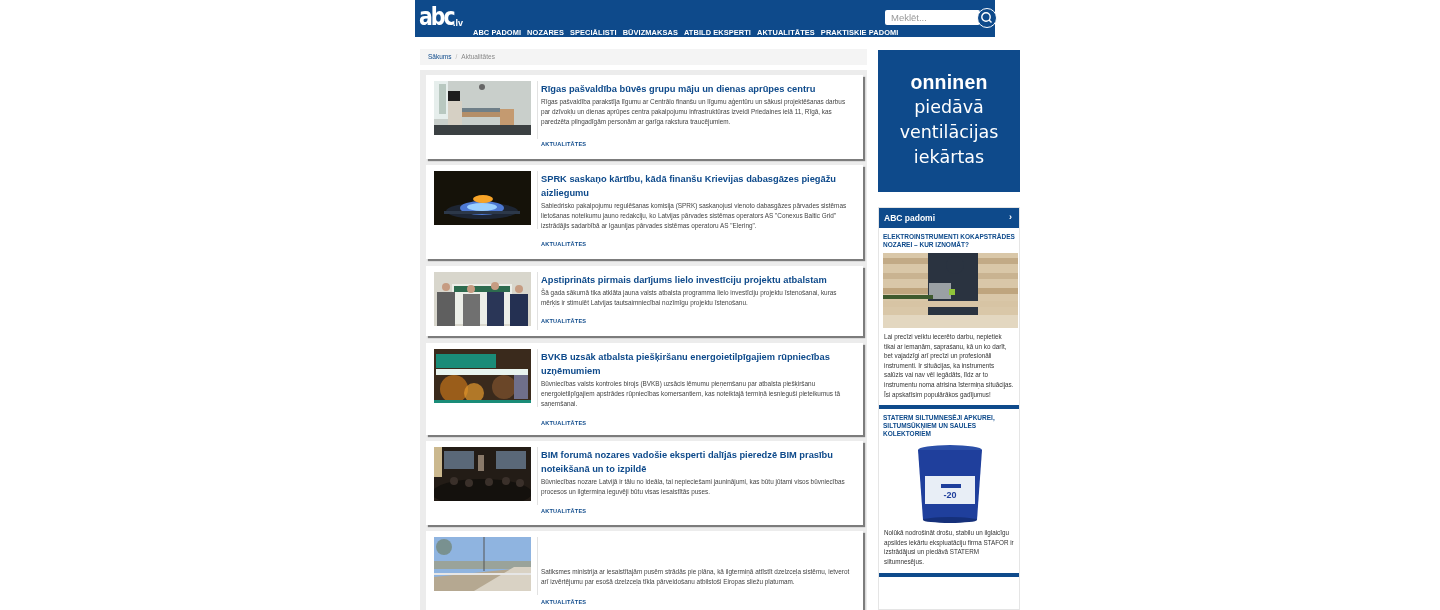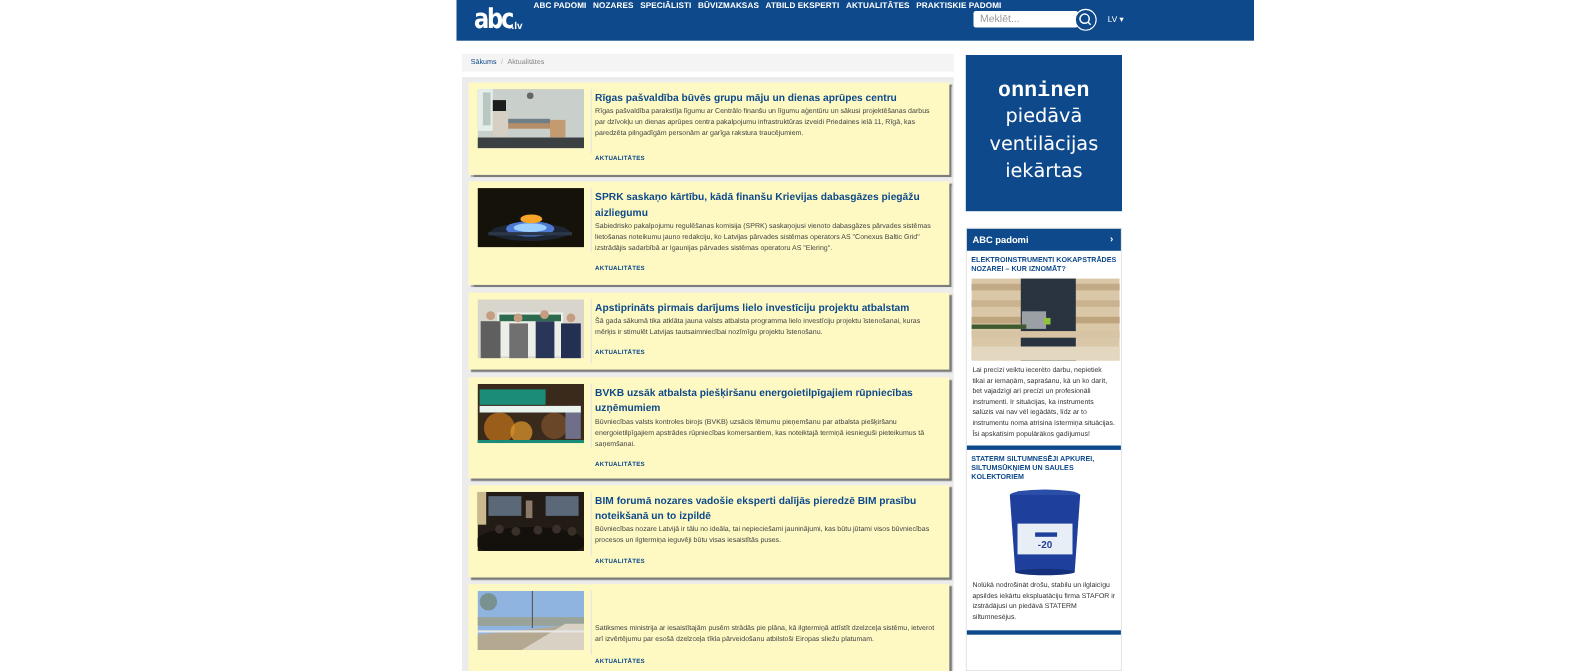--- a/index.html
+++ b/index.html
@@ -1,47 +1,47 @@
 <!DOCTYPE html>
 <html><head>
 <meta charset="utf-8">
 <style>
   * { box-sizing: border-box; margin: 0; padding: 0; }
   html, body { width: 1440px; height: 610px; overflow: hidden; background: #ffffff; font-family: "Liberation Sans", sans-serif; }
   .page { position: relative; width: 1440px; height: 610px; }
 
   
-  .topbar { position: absolute; left: 415px; top: 0; width: 725px; height: 37px; background: #0e4a8b; display: flex; align-items: flex-start; padding-left: 12px; }
+  .topbar { position: absolute; left: 415px; top: 0; width: 580px; height: 37px; background: #0e4a8b; display: flex; align-items: flex-end; }
   .logo { position: relative; width: 50px; height: 37px; margin-left: 4px; color: #fff; }
   .logo .abc { position: absolute; left: 0; top: 2px; font-family: "DejaVu Sans", sans-serif; font-weight: bold; font-size: 25px; letter-spacing: -2.5px; transform: scaleX(0.82); transform-origin: left; line-height: 30px; }
   .logo .lv { position: absolute; left: 34px; top: 18px; font-size: 9px; font-weight: bold; }
   .nav { display: flex; margin-left: 4px; }
   .nav a { color: #fff; font-size: 7.4px; font-weight: bold; text-decoration: none; margin-right: 6px; letter-spacing: 0.1px; white-space: nowrap; }
   .search { position: absolute; left: 470px; top: 10px; width: 95px; height: 15px; background: #fff; border-radius: 2px; display: flex; align-items: center; }
   .search input { border: none; outline: none; width: 80px; font-size: 9.5px; padding-left: 6px; color: #999; background: transparent; font-family: "Liberation Sans", sans-serif; }
   .search input::placeholder { color: #999; }
   .search-btn { position: absolute; left: 562px; top: 8px; width: 20px; height: 20px; border-radius: 50%; background: #0e4a8b; border: 1.5px solid #fff; }
   .search-btn svg { position: absolute; left: 2px; top: 2px; }
   .lang { position: absolute; left: 592px; top: 13px; color: #fff; font-size: 7.5px; font-weight: normal; }
 
   
   .breadcrumb { position: absolute; left: 420px; top: 49px; width: 447px; height: 16px; background: #f4f4f4; font-size: 6.5px; padding: 4px 8px; color: #888; }
   .breadcrumb .home { color: #0e4a8b; }
   .breadcrumb .sep { color: #bbb; margin: 0 4px; }
   .feed { position: absolute; left: 420px; top: 70px; width: 447px; height: 540px; background: #ececec; }
-  .card { position: absolute; left: 6px; width: 437px; background: #fef9c3; box-shadow: 2px 2px 1px #7c7c7c; }
+  .card { position: absolute; left: 6px; width: 437px; background: #ffffff; box-shadow: 2px 2px 1px #7c7c7c; }
   .card .thumb { position: absolute; left: 8px; top: 6px; width: 97px; height: 54px; overflow: hidden; }
   .card .vline { position: absolute; left: 111px; top: 6px; width: 1px; height: 58px; background: #e2e2e2; }
   .card .title { position: absolute; left: 115px; top: 8px; width: 315px; color: #0e4a8b; font-weight: bold; font-size: 9.3px; line-height: 13.5px; }
   .card .excerpt { position: absolute; left: 115px; width: 315px; color: #444; font-size: 6.4px; line-height: 9.8px; }
   .card .tag { position: absolute; left: 115px; color: #0e4a8b; font-size: 5.6px; font-weight: bold; letter-spacing: 0.2px; }
 
   
   .ad { position: absolute; left: 878px; top: 50px; width: 142px; height: 142px; background: #0e4a8b; color: #fff; text-align: center; }
-  .ad .brand { font-family: Liberation Mono, monospace; font-weight: bold; font-size: 19.5px; margin-top: 21px; letter-spacing: 0.2px; }
+  .ad .brand { font-family: Liberation Sans, sans-serif; font-weight: bold; font-size: 19.5px; margin-top: 21px; letter-spacing: 0.2px; }
   .ad .line { font-family: "DejaVu Sans", sans-serif; font-size: 17.5px; line-height: 25px; }
   .ad .l1 { margin-top: 1px; }
   .side { position: absolute; left: 878px; top: 207px; width: 142px; height: 403px; border: 1px solid #e5e5e5; background: #fff; }
   .side-head { height: 20px; background: #0e4a8b; color: #fff; font-size: 8.5px; font-weight: bold; padding: 5px 5px; position: relative; }
   .side-head .chev { position: absolute; right: 7px; top: 4px; font-size: 9px; }
   .side-item-title { color: #0e4a8b; font-weight: bold; font-size: 6.5px; line-height: 8px; padding: 5px 4px 0 4px; }
   .side-img { margin: 4px 4px 0 4px; width: 135px; height: 75px; overflow: hidden; position: relative; }
   .side-text { font-size: 6.3px; color: #333; line-height: 9.6px; padding: 4px 5px 0 5px; }
   .side-sep { height: 4px; background: #0e4a8b; margin-top: 6px; }
 </style>

